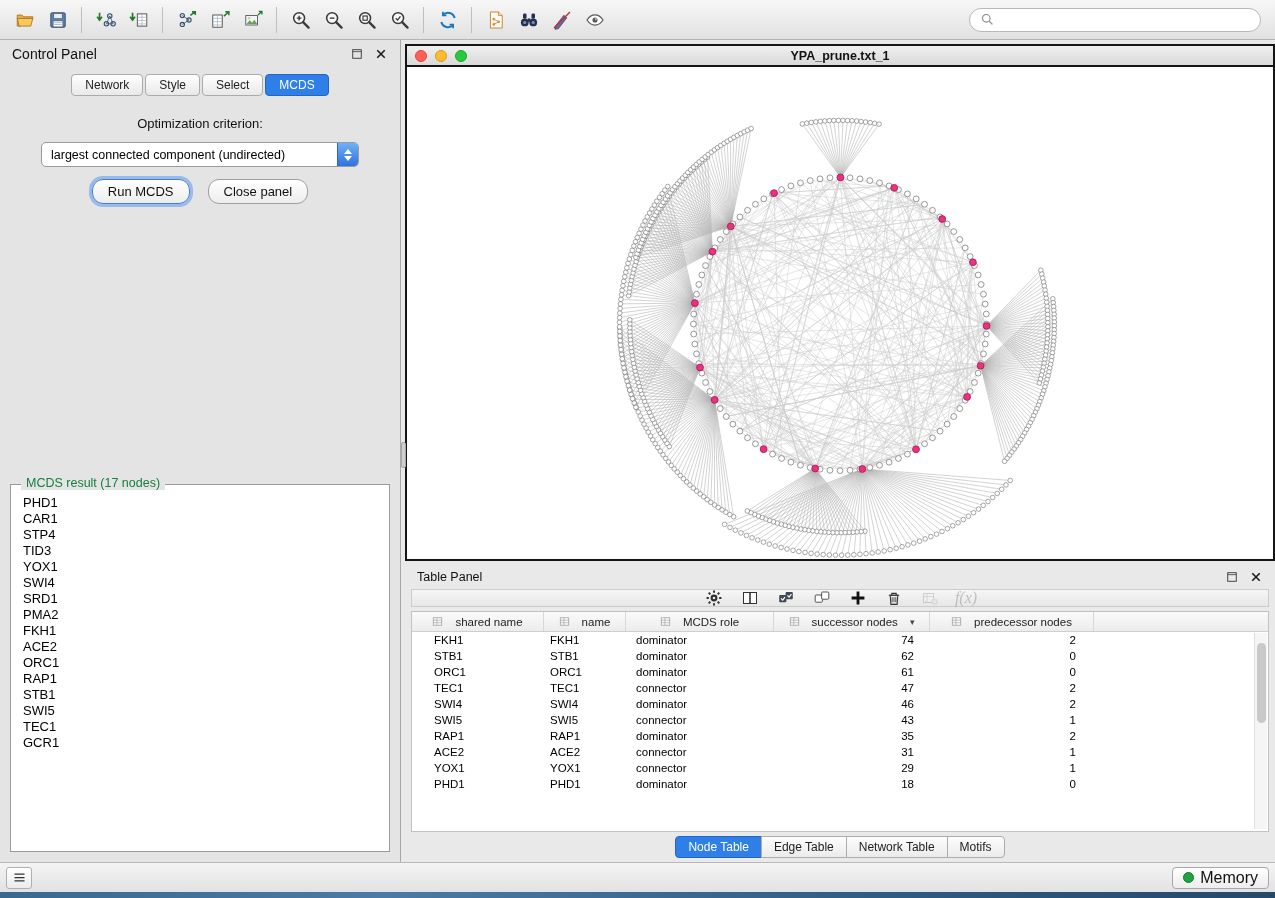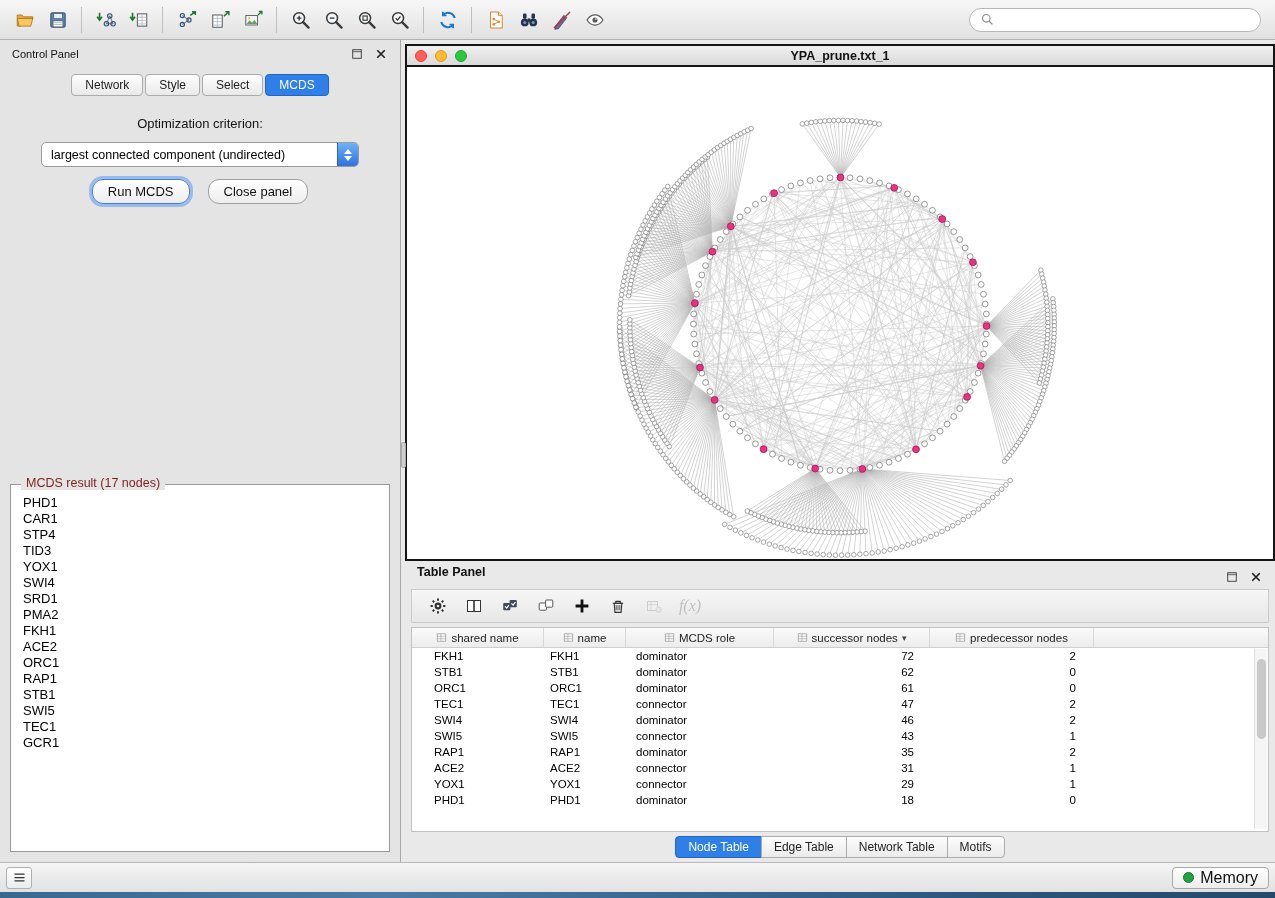--- a/index.html
+++ b/index.html
@@ -13,66 +13,66 @@
   .tb-btn { width:33px; height:30px; display:flex; align-items:center; justify-content:center; border-radius:4px; cursor:pointer; }
   .tb-sep { width:1px; height:26px; background:#bfbfbf; margin:0 7px; }
   .ico { display:inline-flex; align-items:center; justify-content:center; }
   .ico.sm svg { width:15px; height:15px; }
   .search-box { width:292px; height:24px; border:1px solid #b8b8b8; border-radius:12px; background:#fff; display:flex; align-items:center; gap:4px; padding:0 10px; margin-left:auto; margin-right:6px; }
   .search-input { border:none; outline:none; flex:1; font-size:12px; background:transparent; font-family:inherit; }
 
   
   .main { flex:1; display:flex; min-height:0; }
   .control-panel { width:401px; flex:none; background:#e4e4e4; border-right:1px solid #a8a8a8; display:flex; flex-direction:column; }
-  .cp-header { height:28px; display:flex; align-items:center; padding:0 12px; font-size:11px; color:#111; flex:none; }
+  .cp-header { height:28px; display:flex; align-items:center; padding:0 12px; font-size:14px; color:#111; flex:none; }
   .win-btns { margin-left:auto; display:flex; gap:10px; align-items:center; }
   .wbtn { width:14px; height:14px; display:inline-flex; cursor:pointer; }
   .wbtn svg { width:14px; height:14px; }
   .cp-tabs { display:flex; justify-content:center; padding:6px 0 4px; flex:none; }
   .cp-tab { font-size:12px; padding:3px 13px; border:1px solid #ababab; background:linear-gradient(#fefefe,#e9e9e9); margin:0 1px; border-radius:4px; color:#222; cursor:pointer; }
   .cp-tab.active { background:#2f7fe8; border-color:#2465c0; color:#fff; }
   .cp-body { flex:1; display:flex; flex-direction:column; min-height:0; padding:0 4px; }
   .opt-label { text-align:center; font-size:13px; margin-top:16px; color:#111; }
   .select { width:318px; height:25px; margin:11px auto 0; background:#fff; border:1px solid #9a9a9a; border-radius:5px; display:flex; align-items:center; font-size:12.5px; padding-left:9px; overflow:hidden; cursor:pointer; }
   .select-text { flex:1; white-space:nowrap; color:#000; }
   .select-stepper { width:21px; height:100%; margin-left:auto; background:linear-gradient(#6db2f7,#2f72dd); display:flex; flex-direction:column; align-items:center; justify-content:center; gap:2px; border-left:1px solid #2a64c4; flex:none; }
   .tri { width:0; height:0; border-left:4px solid transparent; border-right:4px solid transparent; }
   .tri.up { border-bottom:5px solid #fff; }
   .tri.down { border-top:5px solid #fff; }
   .btn-row { display:flex; justify-content:center; gap:18px; margin-top:12px; }
   .btn { font-family:inherit; font-size:13px; padding:4px 15px; border:1px solid #a0a0a0; border-radius:11px; background:linear-gradient(#ffffff,#ededed); color:#111; cursor:pointer; }
   .btn.default { box-shadow:0 0 0 3px rgba(77,144,240,.5); border-color:#3f7fd6; }
   .results { margin:auto 6px 10px; height:368px; border:1px solid #9a9a9a; background:#fff; position:relative; flex:none; }
-  .results-legend { position:absolute; top:-9px; left:10px; background:#e4e4e4; padding:0 5px; font-size:12.5px; color:#7f1d1d; }
+  .results-legend { position:absolute; top:-9px; left:10px; background:#e4e4e4; padding:0 5px; font-size:12.5px; color:#15803d; }
   .mcds-list { position:absolute; inset:2px; overflow:hidden; padding:8px 10px; }
   .mcds-item { font-size:13px; line-height:16px; color:#000; }
 
   
   .right-col { flex:1; display:flex; flex-direction:column; min-width:0; background:#e9e9e9; padding:4px 0 0 4px; }
   .net-win { height:517px; flex:none; border:2px solid #151515; background:#fff; display:flex; flex-direction:column; }
   .net-titlebar { height:21px; flex:none; background:linear-gradient(#f0f0f0,#d9d9d9); border-bottom:2px solid #151515; display:flex; align-items:center; padding:0 8px; position:relative; }
   .lights { display:flex; gap:8px; }
   .light { width:12px; height:12px; border-radius:50%; cursor:pointer; }
   .light.red { background:#ff5f57; border:1px solid #e0443e; }
   .light.yellow { background:#febc2e; border:1px solid #d89b22; }
   .light.green { background:#28c840; border:1px solid #1da732; }
   .net-title { position:absolute; left:0; right:0; text-align:center; font-size:12.5px; font-weight:bold; color:#111; pointer-events:none; }
   .net-canvas { flex:1; position:relative; }
   #network-svg { position:absolute; inset:0; width:100%; height:100%; }
 
   .table-panel { flex:1; display:flex; flex-direction:column; min-height:0; padding-top:4px; }
-  .tp-header { height:24px; display:flex; padding:0 12px; font-size:12.5px; color:#111; flex:none;font-weight:bold; }
-  .tp-toolbar { height:34px; margin:0 6px; background:linear-gradient(#f6f6f6,#e7e7e7); border:1px solid #cccccc; display:flex; align-items:center; gap:4px; padding:0 10px; flex:none; }
+  .tp-header { height:24px; display:flex; align-items:center; padding:0 12px; font-size:12.5px; color:#111; flex:none; }
+  .tp-toolbar { height:18px; margin:0 6px; background:linear-gradient(#f6f6f6,#e7e7e7); border:1px solid #cccccc; display:flex; align-items:center; gap:4px; padding:0 10px; flex:none;justify-content:center; }
   .tp-btn { width:32px; height:28px; display:flex; align-items:center; justify-content:center; cursor:pointer; }
   .tp-btn.dim { opacity:.4; cursor:default; }
   .fx { font-family:"Liberation Serif", serif; font-style:italic; font-size:16px; color:#777; }
 
   .tbl-wrap { flex:1; margin:4px 6px 0; background:#fff; border:1px solid #c2c2c2; position:relative; overflow:hidden; }
   .thead { display:flex; height:20px; background:linear-gradient(#fafafa,#ececec); border-bottom:1px solid #cfcfcf; }
-  .th { display:flex; align-items:center; justify-content:center; gap:4px; font-size:11.5px; color:#222; border-right:1px solid #d8d8d8; cursor:pointer; }
+  .th { display:flex; align-items:center; justify-content:center; gap:12px; font-size:11.5px; color:#222; border-right:1px solid #d8d8d8; cursor:pointer; }
   .th .mini svg { width:11px; height:11px; }
   .sort-arrow { font-size:9px; color:#444; }
   .tr { display:flex; height:16px; align-items:center; }
   .td { font-size:11.5px; color:#000; height:16px; line-height:16px; white-space:nowrap; overflow:hidden; }
   .c0 { width:132px; padding-left:22px; }
   .c1 { width:82px; padding-left:6px; }
   .c2 { width:148px; padding-left:10px; }
   .c3 { width:156px; text-align:right; padding-right:16px; }
   .c4 { width:164px; text-align:right; padding-right:18px; }
   .th.c0,.th.c1,.th.c2,.th.c3,.th.c4 { padding:0; text-align:center; }
@@ -1735,21 +1735,21 @@
                   </svg>
                 </span>
                 <span class="th-label">predecessor nodes</span>
               </div>
             </div>
           <div id="tbl-body" class="tbody">
               <div class="tr">
                 <div class="td c0">FKH1</div>
                 <div class="td c1">FKH1</div>
                 <div class="td c2">dominator</div>
-                <div class="td c3">72</div>
+                <div class="td c3">74</div>
                 <div class="td c4">2</div>
               </div>
               <div class="tr">
                 <div class="td c0">STB1</div>
                 <div class="td c1">STB1</div>
                 <div class="td c2">dominator</div>
                 <div class="td c3">62</div>
                 <div class="td c4">0</div>
               </div>
               <div class="tr">

